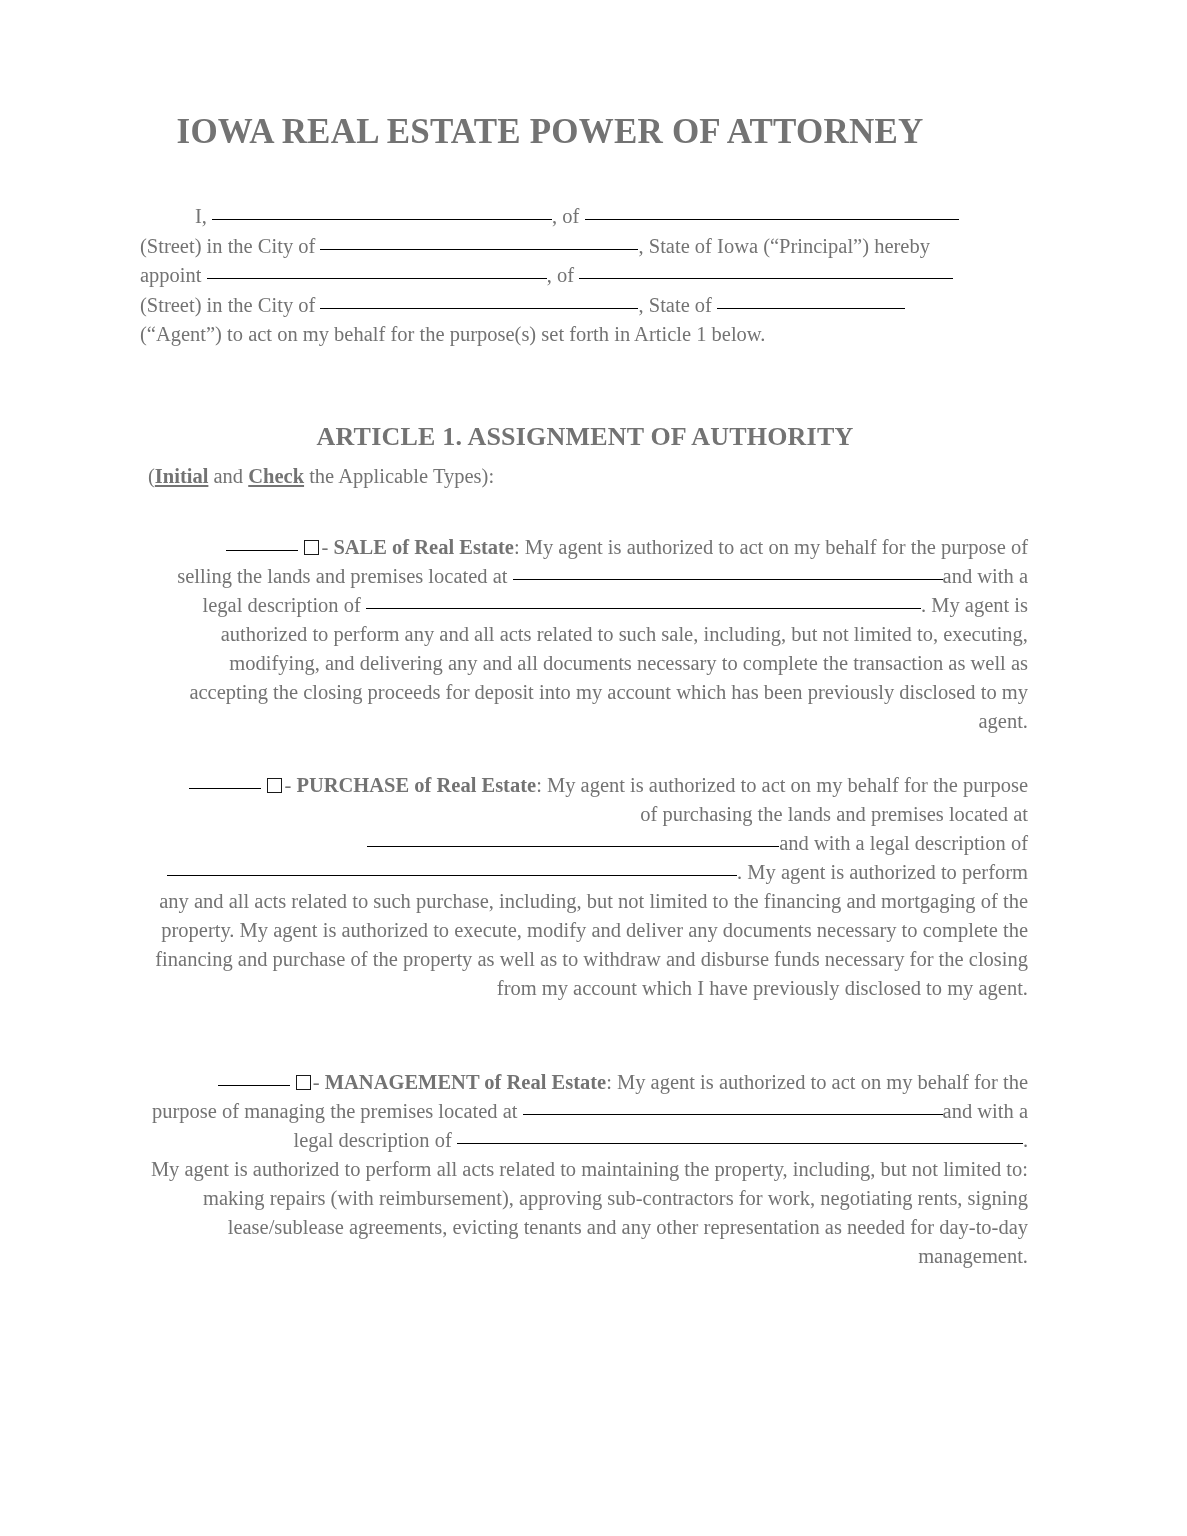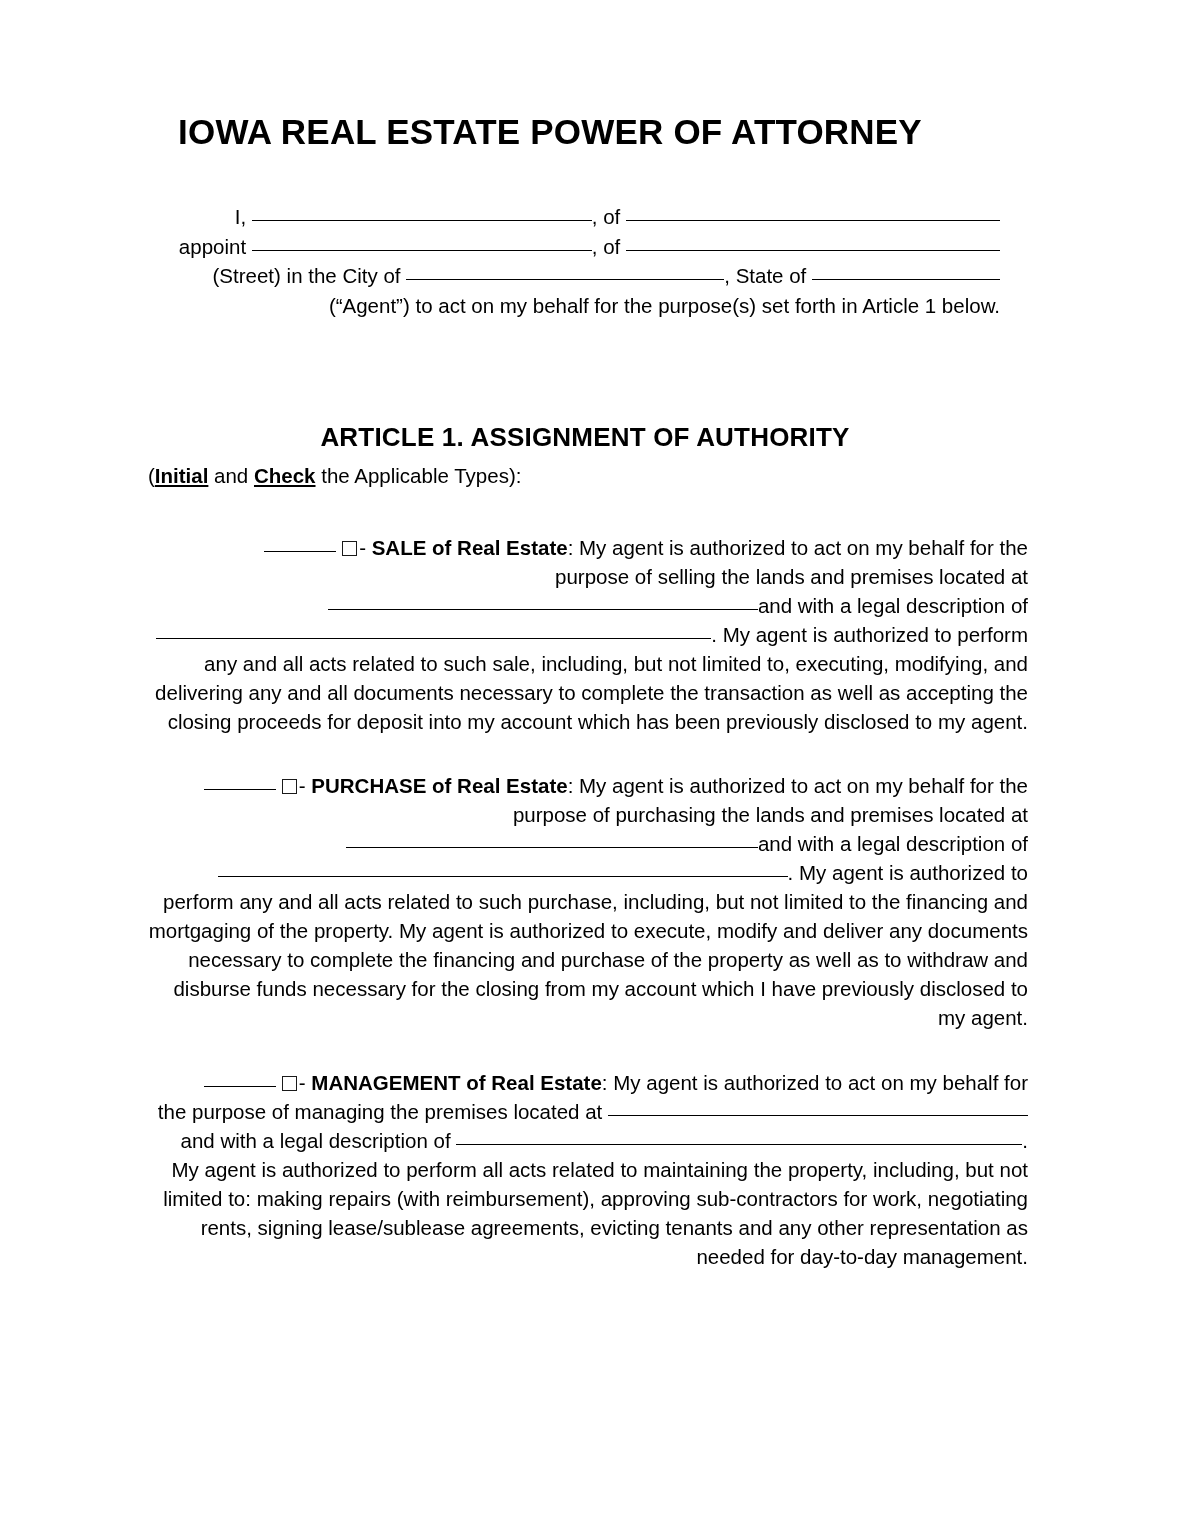--- a/index.html
+++ b/index.html
@@ -5,22 +5,22 @@
   html, body {
     margin: 0;
     padding: 0;
     background: #ffffff;
   }
   .page {
     position: relative;
     width: 1187px;
     height: 1420px;
     background: #ffffff;
-    font-family: Liberation Sans, sans-serif;
-    color: #000000;
+    font-family: Liberation Serif, serif;
+    color: #737373;
     overflow: hidden;
     box-sizing: border-box;
   }
 
   
   .doc-title {
     position: absolute;
     left: 0;
     top: 112px;
     width: 1100px;
@@ -33,21 +33,21 @@
 
   
   .intro {
     position: absolute;
     left: 140px;
     top: 202px;
     width: 860px;
     font-size: 20.5px;
     line-height: 29.5px;
   }
-  .intro .ln { white-space: nowrap; text-align: right; }
+  .intro .ln { white-space: nowrap; }
   .indent-i { display: inline-block; width: 55px; }
 
   
   .article-heading {
     position: absolute;
     left: 0;
     top: 386px;
     width: 1170px;
     text-align: center;
     font-size: 26px;
@@ -139,20 +139,24 @@
   <div class="doc-title">IOWA REAL ESTATE POWER OF ATTORNEY</div>
 
   <div class="intro">
 
     <div class="ln">
       <span class="indent-i"></span><span>I,</span>
       <span class="blankline w-intro-1"></span><span>, of</span>
       <span class="blankline w-intro-2"></span>
     </div>
 
+    <div class="ln">
+      <span>(Street) in the City of</span>
+      <span class="blankline w-intro-3"></span><span>, State of Iowa (“Principal”) hereby</span>
+    </div>
 
     <div class="ln">
       <span>appoint</span>
       <span class="blankline w-intro-4"></span><span>, of</span>
       <span class="blankline w-intro-5"></span>
     </div>
 
     <div class="ln">
       <span>(Street) in the City of</span>
       <span class="blankline w-intro-6"></span><span>, State of</span>

